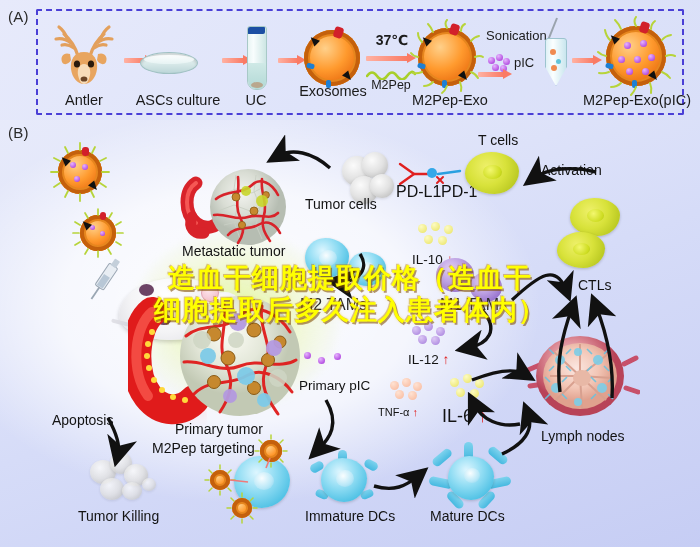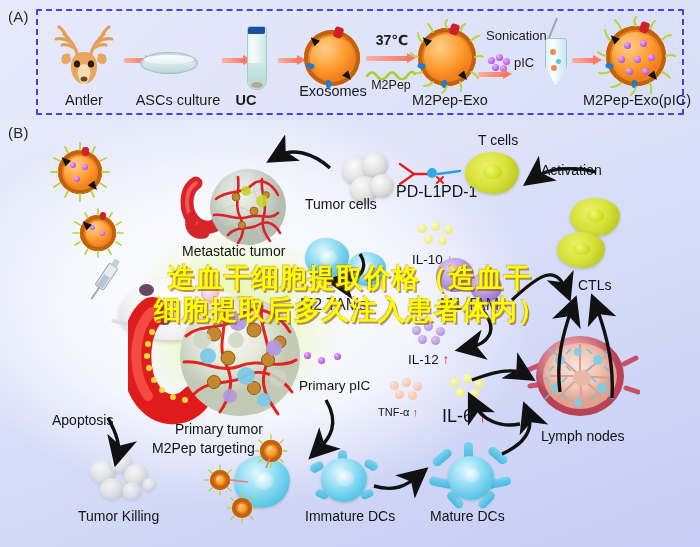--- a/index.html
+++ b/index.html
@@ -163,21 +163,21 @@
     <div class="aArrow" style="left:222px;top:56px;width:30px;">
       <div class="shaft"></div>
         <div class="head"></div>
     </div>
 
     <div class="tube" style="left:247px;top:26px;">
       <div class="cap"></div>
         <div class="liq"></div>
         <div class="pellet"></div>
     </div>
-    <div class="aLabel" style="left:220px;top:92px;width:52px;font-weight:bold;">UC</div>
+    <div class="aLabel" style="left:230px;top:92px;width:52px;">UC</div>
 
     <div class="aArrow" style="left:278px;top:56px;width:28px;">
       <div class="shaft"></div>
         <div class="head"></div>
     </div>
 
     <div class="exo" style="left:304px;top:30px;width:56px;height:56px;">
       <div class="core"></div>
         <div class="ring"></div>
       <div class="protred" style="left:30px;top:-3px;transform:rotate(18deg);"></div>

